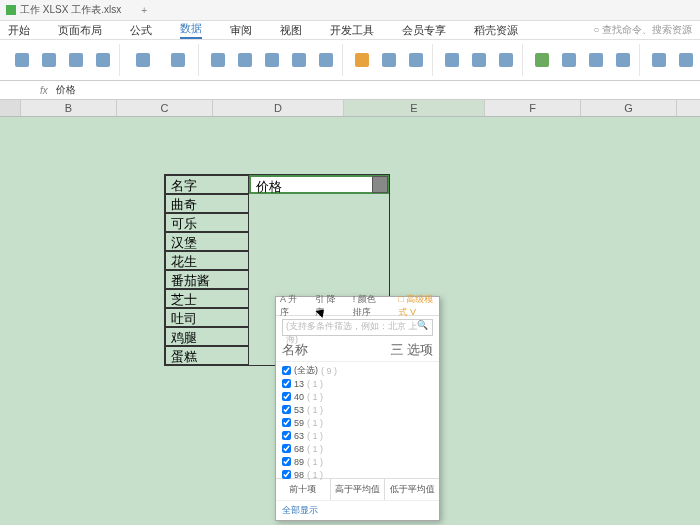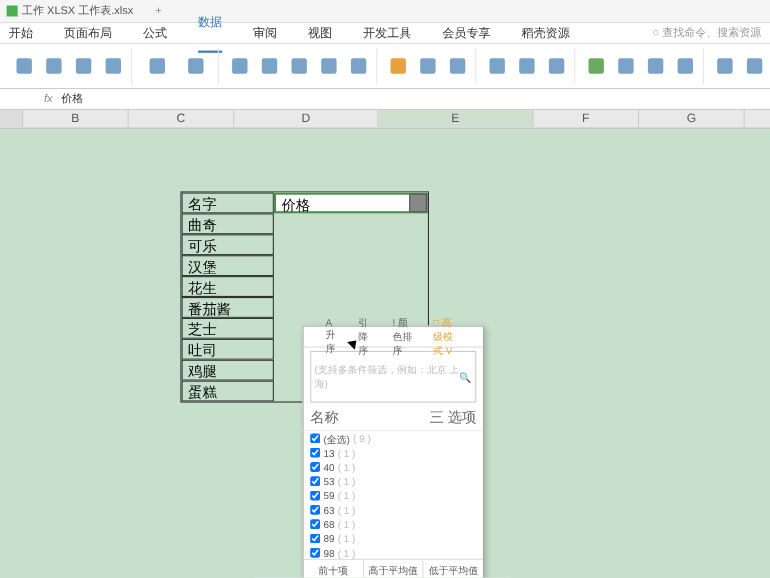--- a/index.html
+++ b/index.html
@@ -1,21 +1,21 @@
 <!DOCTYPE html>
 <html><head>
 <meta charset="utf-8">
 <style>
 html,body{margin:0;padding:0;font-family:"Microsoft YaHei",SimSun,sans-serif;font-size:11px;background:#e8e8e8;width:700px;height:525px;overflow:hidden}
 .titlebar{height:20px;background:#f5f5f5;display:flex;align-items:center;padding:0 6px;font-size:10px;color:#555;border-bottom:1px solid #ddd}
 .titlebar .doc-icon{width:10px;height:10px;background:#4caf50;margin-right:4px}
 .titlebar .plus{margin-left:20px;color:#888}
 .menubar{height:18px;background:#fff;display:flex;align-items:center;padding:0 8px;font-size:11px;gap:28px;border-bottom:1px solid #e0e0e0}
 .menubar span{color:#333;cursor:default}
-.menubar .active{color:#3a7cbf;border-bottom:2px solid #3a7cbf;padding-bottom:18px}
+.menubar .active{color:#3a7cbf;border-bottom:2px solid #3a7cbf;padding-bottom:1px}
 .menubar .search{margin-left:auto;color:#999;font-size:10px}
 .ribbon{height:36px;background:#fff;display:flex;align-items:center;padding:2px 6px;gap:3px;border-bottom:1px solid #ccc}
 .ribbon .grp{display:flex;gap:3px;padding:0 4px;border-right:1px solid #e6e6e6;height:32px;align-items:center}
 .ribbon .btn{display:flex;flex-direction:column;align-items:center;justify-content:center;width:24px;height:30px;font-size:8px;color:#666}
 .ribbon .btn .ic{width:14px;height:14px;background:#7aa3c7;border-radius:2px;margin-bottom:1px}
 .ribbon .btn.wide{width:32px}
 .ribbon .btn.orange .ic{background:#e8a23d}
 .ribbon .btn.green .ic{background:#6aab5f}
 .fxbar{height:18px;background:#fff;display:flex;align-items:center;border-bottom:1px solid #ccc;font-size:10px}
 .fxbar .cellref{width:28px;padding:0 4px;color:#555}
@@ -29,31 +29,31 @@
 .ch.d{width:130px}
 .ch.e{width:140px;background:#d0e0d0}
 .tbl{position:absolute;left:164px;top:74px;border:1.5px solid #333}
 .tbl .row{display:flex;height:19px}
 .tbl .cell{border:0.5px solid #333;background:#c7e0cc;font-size:13px;padding:0 5px;line-height:19px;box-sizing:border-box}
 .tbl .cell.d{width:84px}
 .tbl .cell.e{width:140px}
 .tbl .row:first-child .cell.e{background:#fff;border:2px solid #4a8f4a;position:relative}
 .tbl .row:first-child .cell.e::after{content:"";position:absolute;right:-1px;top:-1px;bottom:-1px;width:14px;background:#888;border:1px solid #555}
 .popup{position:absolute;left:275px;top:196px;width:163px;background:#fff;border:1px solid #aaa;box-shadow:2px 2px 6px rgba(0,0,0,.25);font-size:10px}
-.popup .tabs{display:flex;height:18px;border-bottom:1px solid #ddd;align-items:center;padding:0 20px;gap:17px}
+.popup .tabs{display:flex;height:18px;border-bottom:1px solid #ddd;align-items:center;padding:0 4px;gap:17px}
 .popup .tabs span{color:#666;font-size:9px}
 .popup .tabs .vip{margin-left:auto;color:#e8a23d;font-size:9px}
 .popup .sub{display:flex;height:18px;align-items:center;padding:0 6px;gap:8px;font-size:9px;color:#555;border-bottom:1px solid #eee}
 .popup .sub .lnk{color:#3a7cbf}
-.popup .srch{margin:3px 6px;height:15px;border:1px solid #ccc;display:flex;align-items:center;padding:15px 3px;color:#bbb;font-size:9px}
+.popup .srch{margin:3px 6px;height:15px;border:1px solid #ccc;display:flex;padding:0 3px;color:#bbb;font-size:9px}
 .popup .srch .mg{margin-left:auto}
 .popup .hdr2{display:flex;padding:2px 6px;font-size:13px;color:#666;border-bottom:1px solid #eee}
 .popup .hdr2 .r{margin-left:auto}
 .popup .list{padding:2px 6px 4px;max-height:110px}
-.popup .list .li{display:flex;align-items:flex-start;height:13px;font-size:9px;color:#555;gap:3px}
+.popup .list .li{display:flex;align-items:center;height:13px;font-size:9px;color:#555;gap:3px}
 .popup .list .li input{width:9px;height:9px;margin:0}
 .popup .btns{display:flex;border-top:1px solid #ddd}
 .popup .btns div{flex:1;text-align:center;font-size:9px;padding:4px 0;border-right:1px solid #ddd;color:#555}
 .popup .btns div:last-child{border-right:none}
 .popup .link2{padding:3px 6px;font-size:9px;color:#3a7cbf;border-top:1px solid #eee}
 .cursor{position:absolute;left:318px;top:207px;width:10px;height:14px;pointer-events:none}
 .cursor::before{content:"";position:absolute;border-left:7px solid #000;border-top:5px solid transparent;border-bottom:5px solid transparent;transform:rotate(-45deg)}
 </style>
 </head>
 <body>

